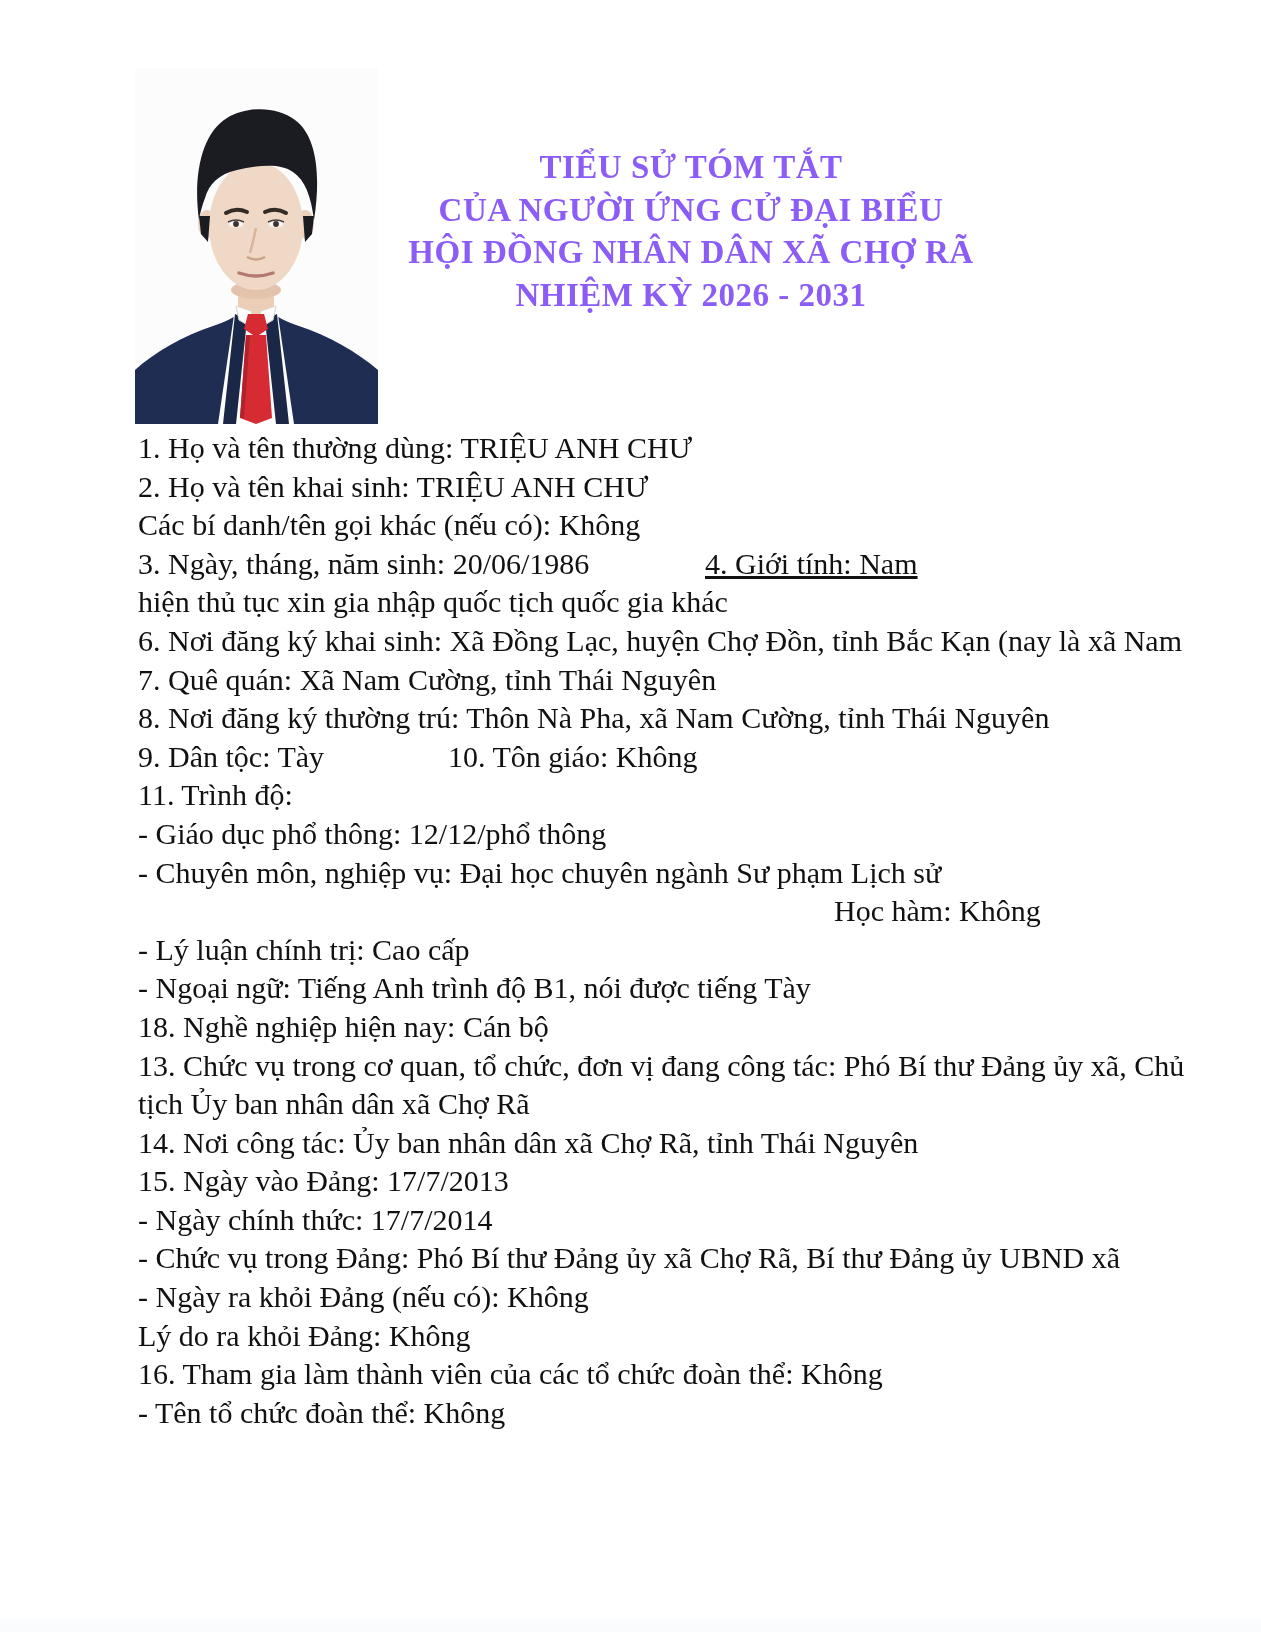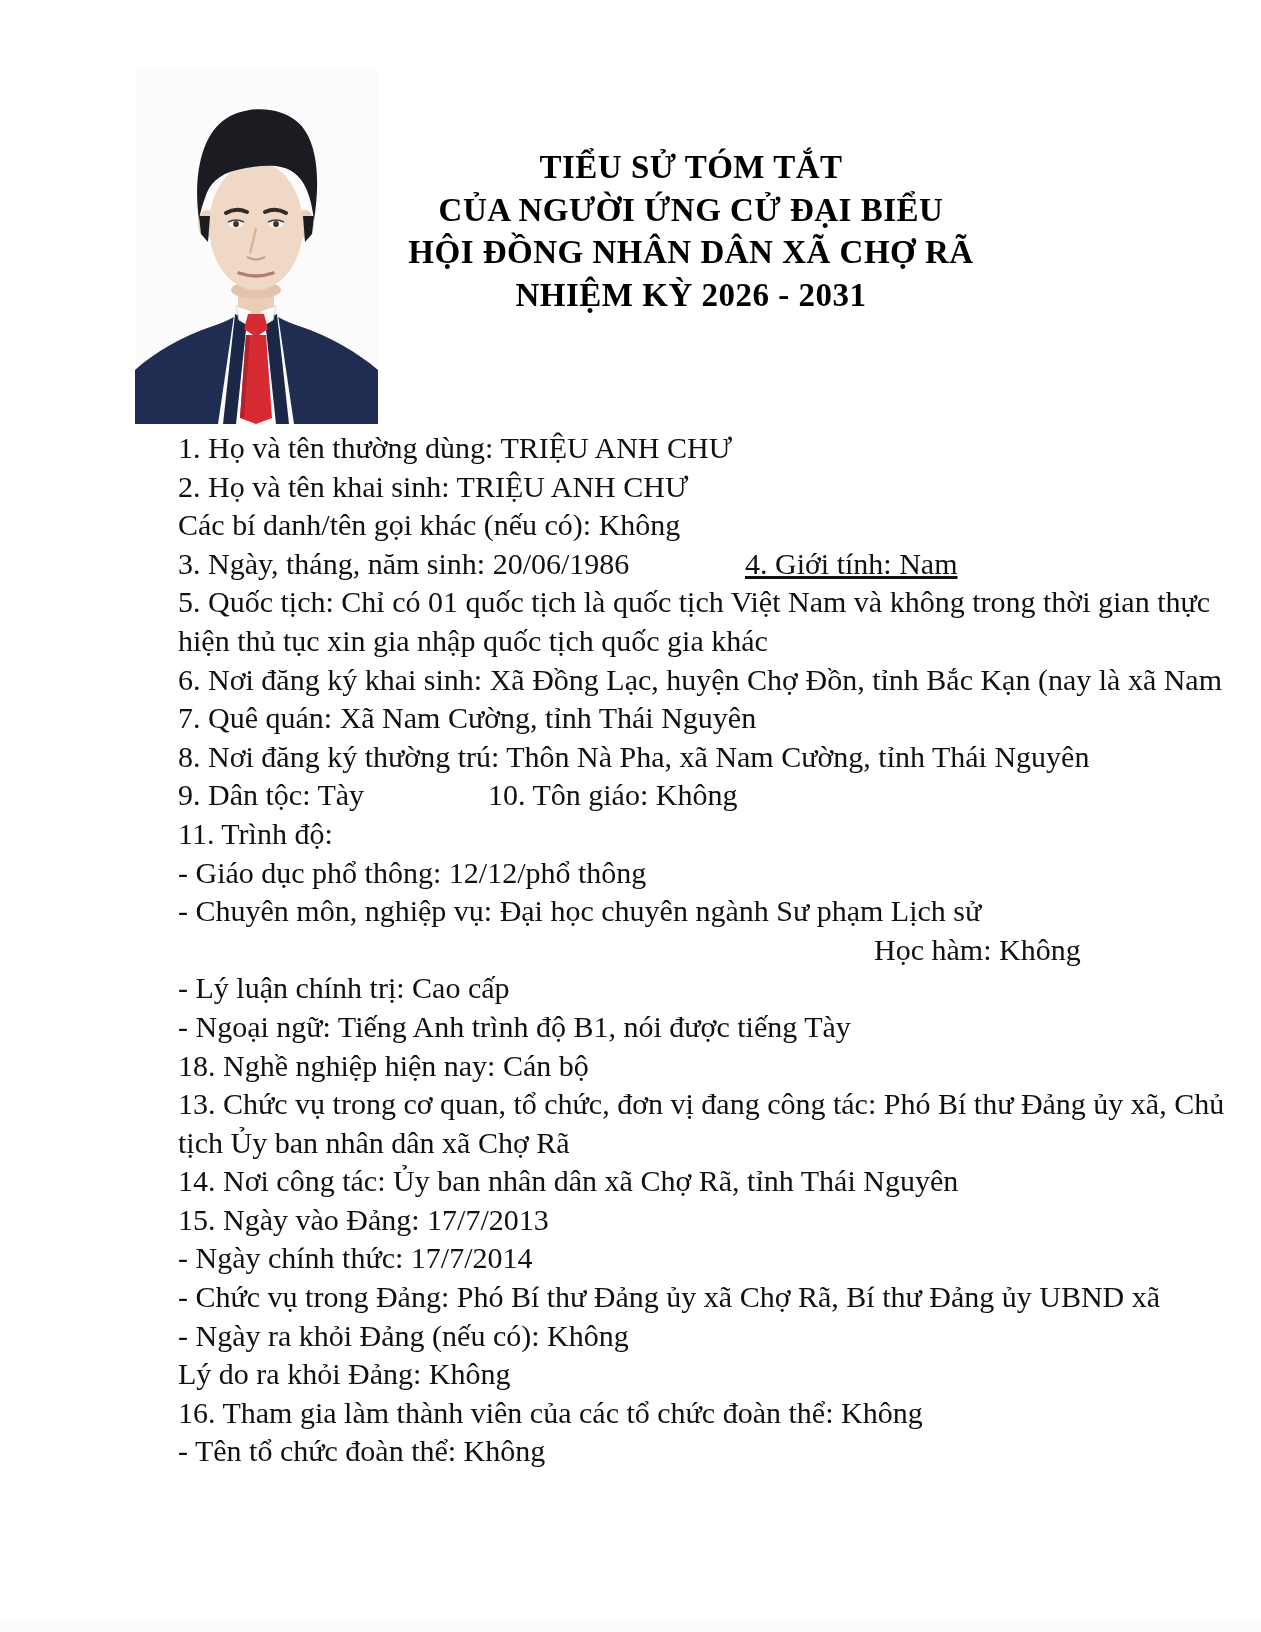--- a/index.html
+++ b/index.html
@@ -14,25 +14,25 @@
   .photo{
     position:absolute;left:135px;top:68px;width:243px;height:356px;
   }
   .photo svg{display:block;width:100%;height:100%;}
   .title-block{
     position:absolute;left:241px;top:146px;width:900px;
     text-align:center;
     font-weight:bold;
     font-size:33px;
     line-height:42.5px;
-    color:#000000;
+    color:#8b5cf6;
     letter-spacing:0.5px;
   }
   .bio{
-    position:absolute;left:138px;top:429px;width:1060px;margin-left:40px;
+    position:absolute;left:138px;top:429px;width:1060px;
   }
   .bio-line{
     position:relative;
     height:38.6px;
     font-size:30px;
     line-height:38.6px;
   }
   .bio-line span{
     position:absolute;top:0;
     white-space:pre;
@@ -112,23 +112,20 @@
         <span style="left: 0px;">2. Họ và tên khai sinh: TRIỆU ANH CHƯ</span>
       </div>
       <div class="bio-line">
         <span style="left: 0px;">Các bí danh/tên gọi khác (nếu có): Không</span>
       </div>
       <div class="bio-line">
         <span style="left: 0px;">3. Ngày, tháng, năm sinh: 20/06/1986</span>
         <span style="left: 567px; text-decoration: underline;">4. Giới tính: Nam</span>
       </div>
       <div class="bio-line">
-        <span style="left: 0px;">5. Quốc tịch: Chỉ có 01 quốc tịch là quốc tịch Việt Nam và không trong thời gian thực</span>
-      </div>
-      <div class="bio-line">
         <span style="left: 0px;">hiện thủ tục xin gia nhập quốc tịch quốc gia khác</span>
       </div>
       <div class="bio-line">
         <span style="left: 0px;">6. Nơi đăng ký khai sinh: Xã Đồng Lạc, huyện Chợ Đồn, tỉnh Bắc Kạn (nay là xã Nam</span>
       </div>
       <div class="bio-line">
         <span style="left: 0px;">7. Quê quán: Xã Nam Cường, tỉnh Thái Nguyên</span>
       </div>
       <div class="bio-line">
         <span style="left: 0px;">8. Nơi đăng ký thường trú: Thôn Nà Pha, xã Nam Cường, tỉnh Thái Nguyên</span>

